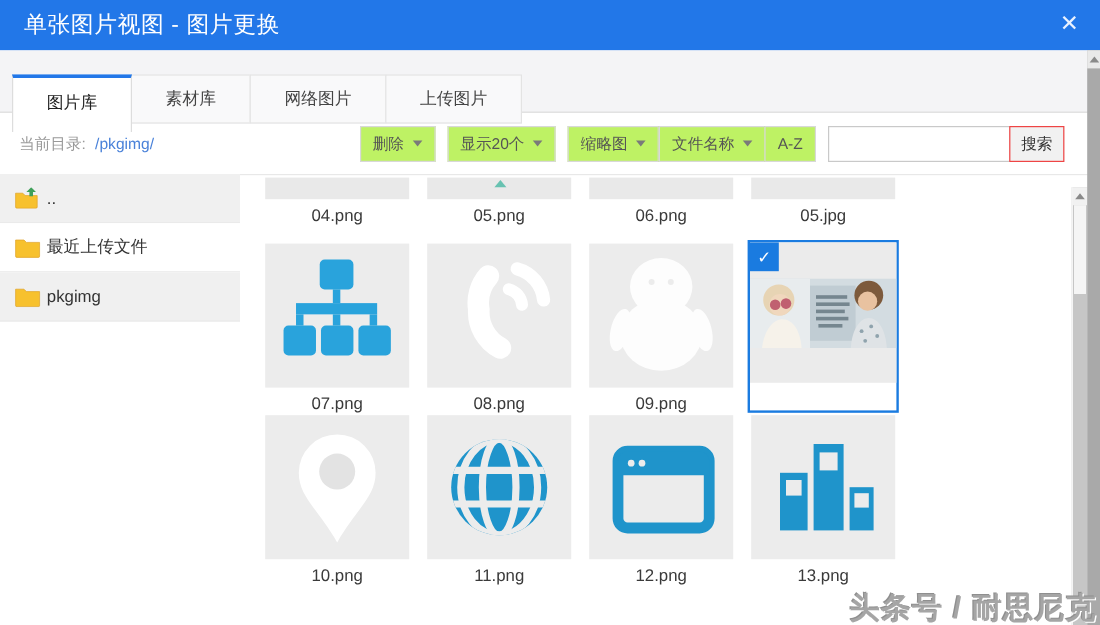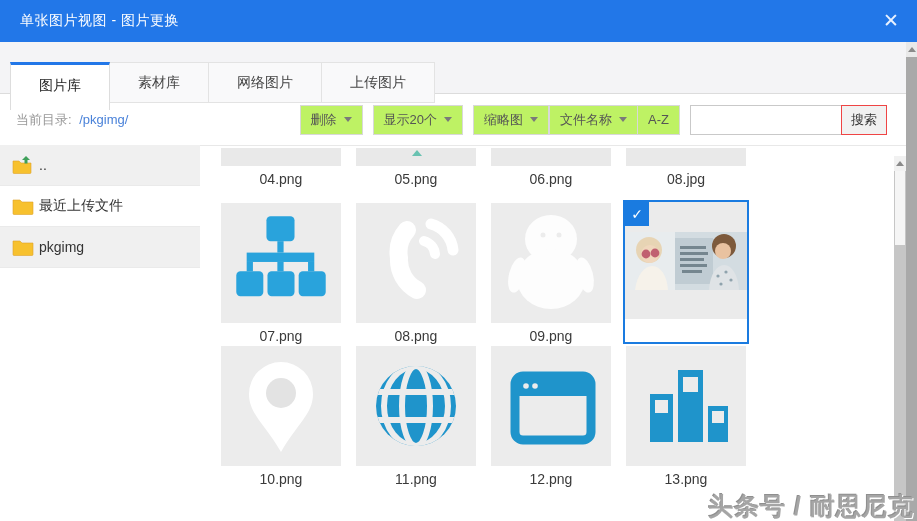--- a/index.html
+++ b/index.html
@@ -2,21 +2,21 @@
 <html style="--accent: #2277e8; --icon-blue: #29a3dc; --icon-blue-deep: #1f94cb; --selected-blue: #1a7be0;"><head>
 <meta charset="utf-8">
 <style>
   * { box-sizing: border-box; }
   html,body { margin:0; padding:0; background:#fff; }
   body { font-family: "Liberation Sans", "DejaVu Sans", sans-serif; }
   .dialog { position:relative; width:917px; height:521px; background:#fff; overflow:hidden; }
 
   
   .header { height:42px; background:var(--accent); display:flex; align-items:center; padding:0 20px; }
-  .header .title { color:#fff; font-size:14px; font-weight:500; letter-spacing:0.5px; }
+  .header .title { color:#fff; font-size:19px; font-weight:500; letter-spacing:0.5px; }
   .close { position:absolute; top:9px; right:14px; width:24px; height:24px; color:#eaf2ff;
            font-size:19px; line-height:24px; text-align:center; cursor:pointer; }
 
   
   .tabbar { height:52px; background:#f4f4f6; border-bottom:1px solid #dcdcdc; display:flex;
             align-items:flex-start; padding:20px 0 0 10px; position:relative; }
   .tab { height:41px; line-height:39px; padding:0 28px; font-size:14px; color:#444; text-align:center;
          background:#f9f9fa; border:1px solid #e3e3e3; margin-left:-1px; cursor:pointer; }
   .tab.active { background:#fff; border:1px solid #dddddd; border-top:3px solid var(--accent);
                 border-bottom:none; height:48px; line-height:40px; margin-bottom:-6px; z-index:2;
@@ -172,21 +172,21 @@
               <div class="teal-tip"></div>
             </div>
           <div class="cell-label">05.png</div>
         </div>
         <div class="cell">
           <div class="sliver"></div>
           <div class="cell-label">06.png</div>
         </div>
         <div class="cell">
           <div class="sliver"></div>
-          <div class="cell-label">08.jpg</div>
+          <div class="cell-label">05.jpg</div>
         </div>
       </div>
 
       <div class="grid-row row2">
         <div class="cell">
           <div class="imagebox">
             <svg width="104" height="104" viewBox="0 0 100 100">
               <rect class="blue" x="36" y="5" width="27" height="24" rx="4"></rect>
               <rect class="blue" x="46.5" y="29" width="6" height="11"></rect>
               <rect class="blue" x="17" y="40" width="65" height="9"></rect>

